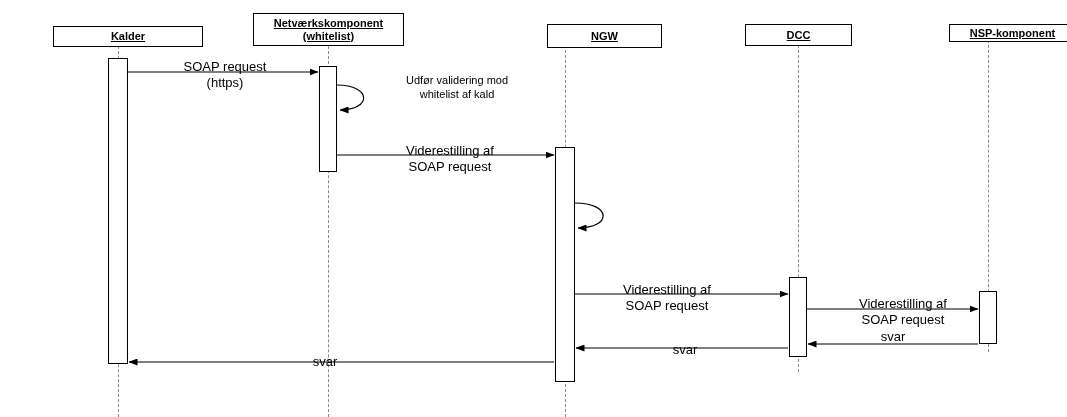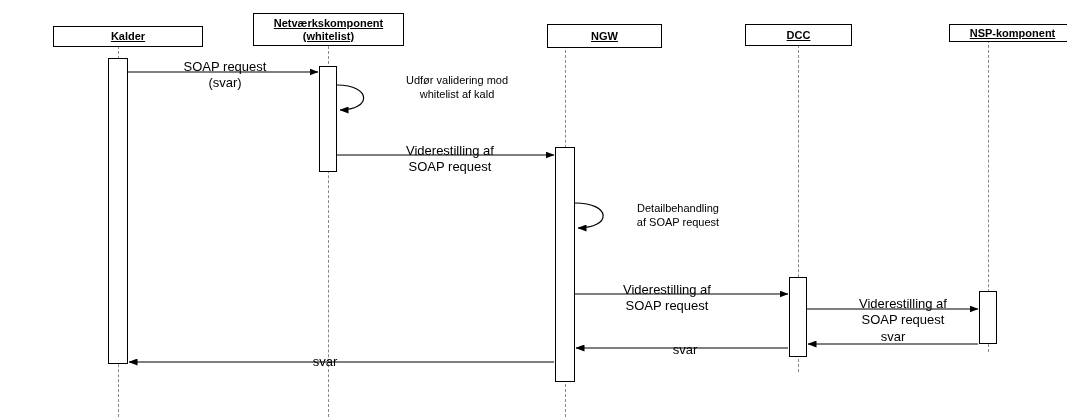--- a/index.html
+++ b/index.html
@@ -128,37 +128,33 @@
   <div class="lifeline-box" style="left:745px; top:24px; width:107px; height:22px;">
     <span class="lbl">DCC</span>
   </div>
 
   <div class="lifeline-box" style="left:925px; top:24px; width:127px; height:18px;margin-left:24px;">
     <span class="lbl">NSP-komponent</span>
   </div>
 
   <div class="msg-label" style="left:160px; top:59px; width:130px;">
     <div>SOAP request</div>
-    <div>(svar)</div>
+    <div>(https)</div>
   </div>
 
   <div class="note-label" style="left:382px; top:74px; width:150px;">
     <div>Udfør validering mod</div>
     <div>whitelist af kald</div>
   </div>
 
   <div class="msg-label" style="left:390px; top:143px; width:120px;">
     <div>Viderestilling af</div>
     <div>SOAP request</div>
   </div>
 
-  <div class="note-label" style="left:618px; top:202px; width:120px;">
-    <div>Detailbehandling</div>
-    <div>af SOAP request</div>
-  </div>
 
   <div class="msg-label" style="left:607px; top:282px; width:120px;">
     <div>Viderestilling af</div>
     <div>SOAP request</div>
   </div>
 
   <div class="msg-label" style="left:843px; top:296px; width:120px;">
     <div>Viderestilling af</div>
     <div>SOAP request</div>
   </div>

